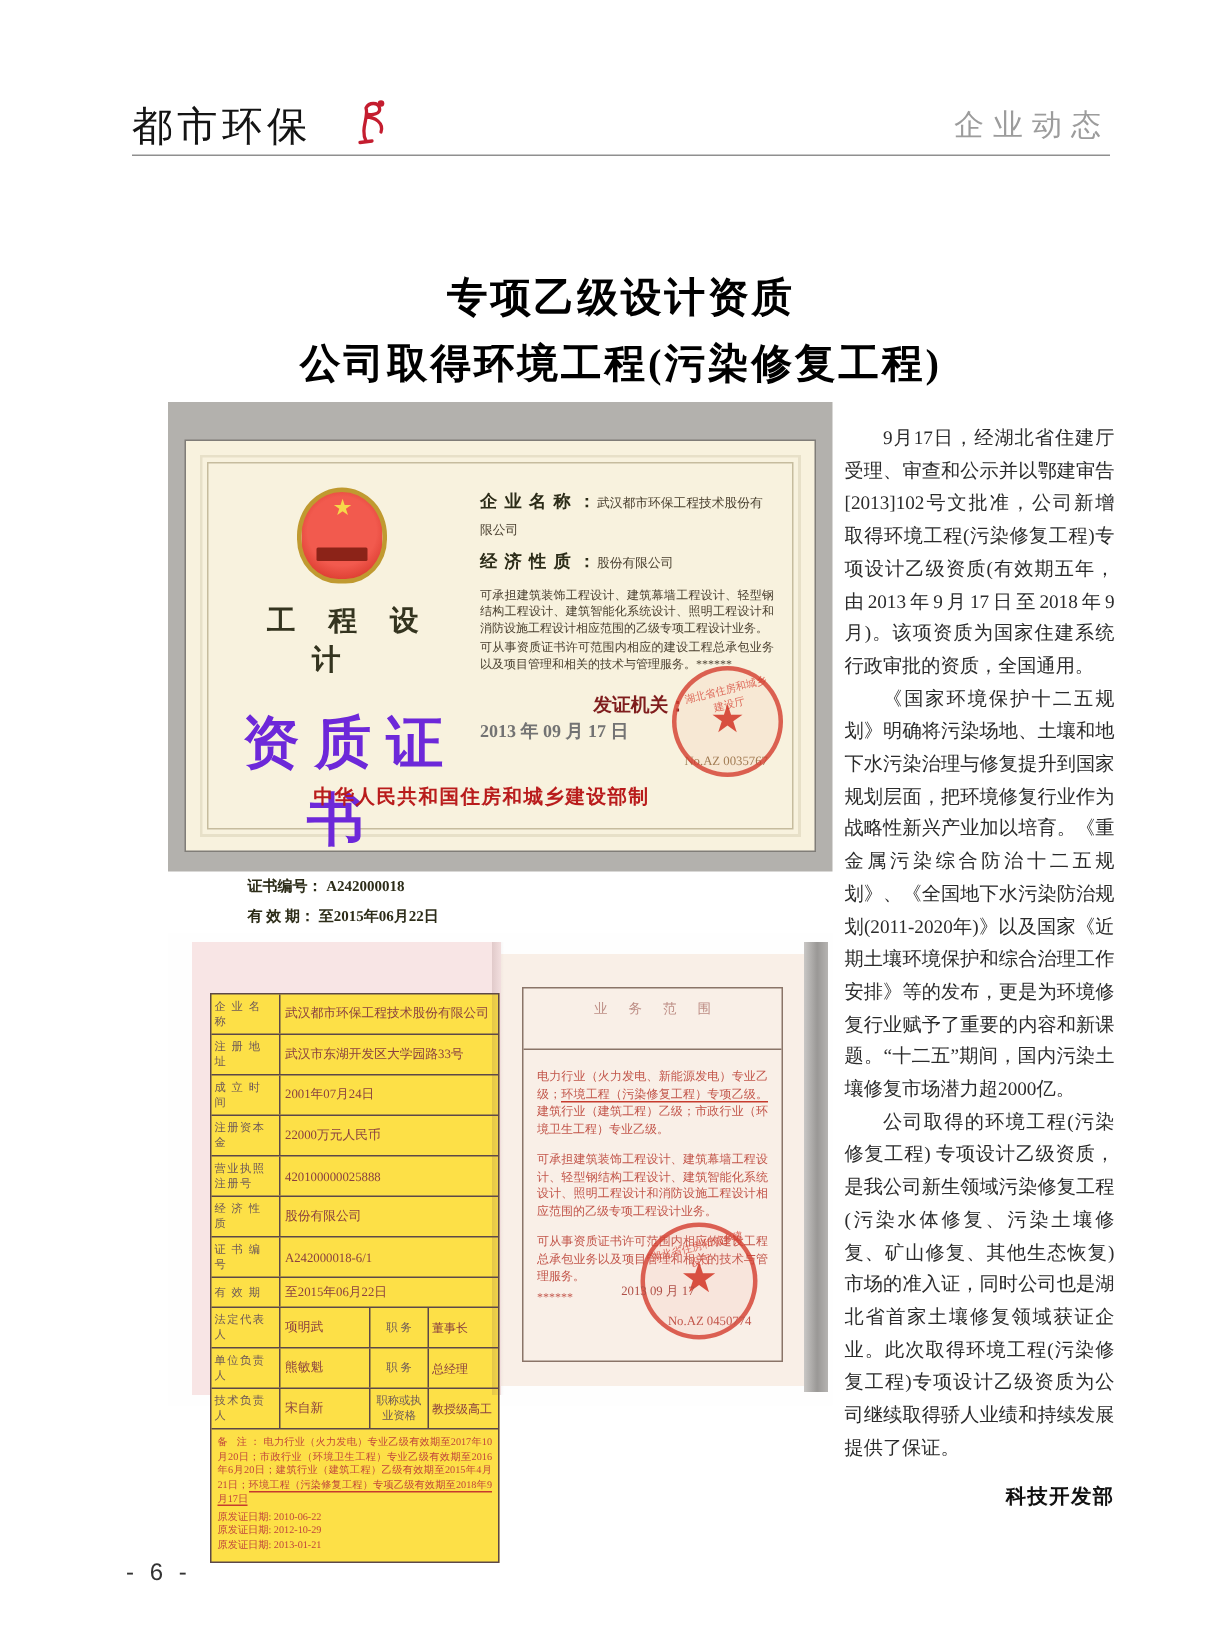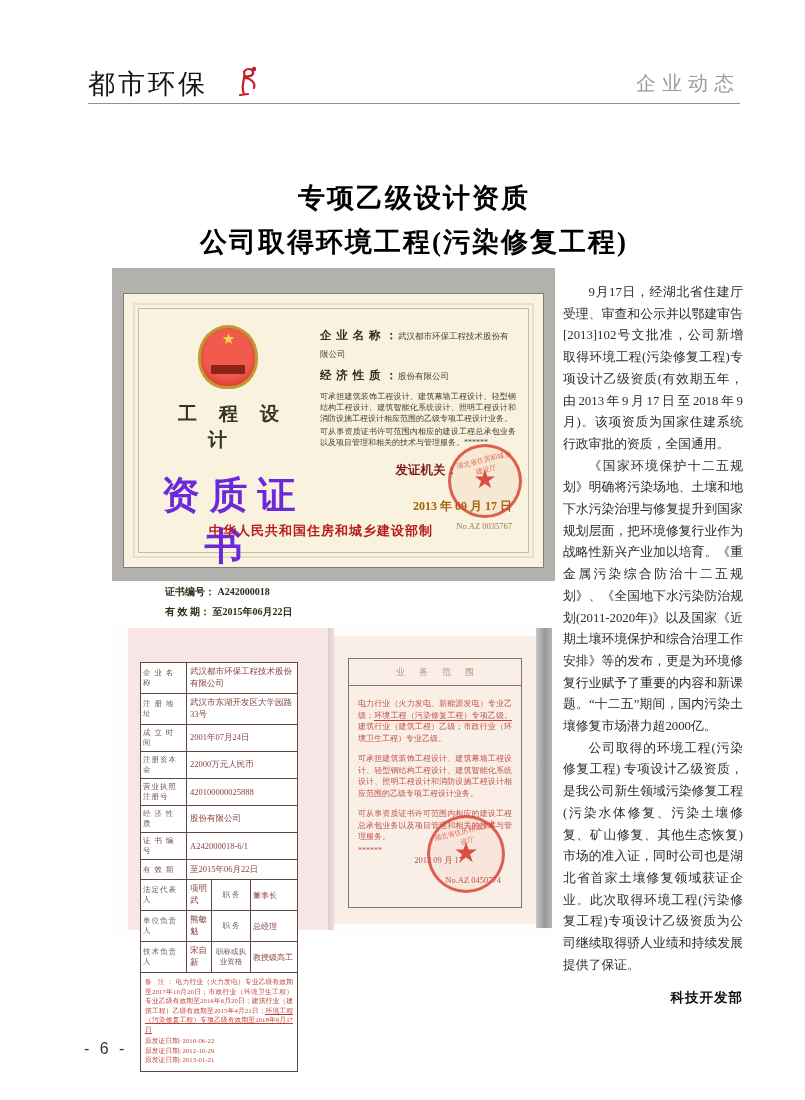--- a/index.html
+++ b/index.html
@@ -51,58 +51,58 @@
   .cert1-ministry { position:absolute; left:22px; bottom:12px; width:320px; font-size:13px;
                     font-weight:bold; color:#b91c1c; letter-spacing:1px; text-align:center; }
   .cert1-right { position:absolute; left:46%; top:0; width:54%; height:100%; padding:16px 12px 0 2px; }
   .f-row { margin-bottom:4px; }
   .f-label { font-size:11.5px; font-weight:bold; color:#2c2c18; letter-spacing:1px; }
   .f-value { font-size:8.5px; color:#4a4030; }
   .grade-text { font-size:8px; line-height:11px; color:#4a4030; text-align:justify; margin-top:1px; }
   .red-underline { border-bottom:1px solid #c63b2e; }
   .scope-par { margin-top:8px; font-size:8px; line-height:11px; color:#4a4030; text-align:justify; }
   .issuer-row { margin-top:14px; text-align:right; font-size:12.5px; font-weight:bold; color:#7f1d1d; padding-right:58px; }
-  .cert1-date { margin-top:19px; text-align:right; font-size:12px; font-weight:bold; color:#a16207; padding-right:4px; }
+  .cert1-date { margin-top:0; font-size:12px; font-weight:bold; color:#737373; padding-right:4px; }
   .cert1-no { margin-top:6px; text-align:right; font-size:8.5px; color:#9b7d52; padding-right:4px; }
   .seal { position:absolute; border:3px solid rgba(212,62,47,.8); border-radius:50%;
           background:rgba(242,120,104,.08); }
   .seal .s-star { position:absolute; left:50%; top:50%; transform:translate(-50%,-54%);
                   color:rgba(212,62,47,.9); }
   .seal .s-text { position:absolute; left:50%; top:8px; transform:translateX(-50%) rotate(-14deg);
                   width:90%; text-align:center; color:rgba(212,62,47,.75); font-size:7px; }
   .seal1 { right:6px; bottom:34px; width:74px; height:74px; }
   .seal1 .s-star { font-size:26px; }
 
   
   .photo2 { position:absolute; left:112px; top:622px; width:443px; height:315px; background:#fefefe; }
   .page-left { position:absolute; left:16px; top:6px; width:206px; height:302px; background:#f8e5e5; }
   .page-right { position:absolute; left:222px; top:14px; width:202px; height:288px; background:#f9efe7; }
   .page-edge { position:absolute; left:424px; top:6px; width:16px; height:300px;
                background:linear-gradient(to right,#c9c7c5,#9a9896 55%,#b5b3b1); }
   .fold { position:absolute; left:216px; top:6px; width:8px; height:302px;
           background:linear-gradient(to right, rgba(120,80,80,.18), rgba(120,80,80,0)); }
 
-  .c2-table { position:absolute; left:12px; top:34px; width:158px; border:1px solid #5c4848;
-              background:#ffffff; }
+  .c2-table { position:absolute; left:12px; top:34px; width:193px; border:1px solid #5c4848;
+              background:#fde047; }
   .c2-row { display:flex; border-bottom:1px solid #5c4848; min-height:20px; }
   .c2-row:last-child { border-bottom:none; }
   .c2-label { width:46px; padding:3px 2px; font-size:7.5px; letter-spacing:1px; color:#6d5858;
               border-right:1px solid #5c4848; display:flex; align-items:center; }
   .c2-value { flex:1; padding:3px 3px; font-size:8.5px; color:#8a4040; display:flex; align-items:center; }
   .c2-mid { width:40px; padding:3px 2px; font-size:7.5px; color:#6d5858; border-left:1px solid #5c4848;
             border-right:1px solid #5c4848; display:flex; align-items:center; justify-content:center; text-align:center; }
   .c2-right { width:46px; padding:3px 2px; font-size:8px; color:#8a4040; display:flex; align-items:center; }
   .c2-remarks { padding:4px 4px 6px; font-size:6.8px; line-height:9.5px; color:#c0463c; text-align:justify; }
   .c2-remarks .r-label { letter-spacing:2px; }
   .c2-dates { margin-top:2px; }
   .c2-dates div { line-height:9.5px; }
 
   .c2-box { position:absolute; left:14px; right:14px; top:22px; bottom:16px; border:1px solid #8a7468; }
   .c2-box-head { text-align:center; font-size:9px; letter-spacing:14px; text-indent:14px; color:#bd8d85;
-                 padding:7px 0 6px; border-bottom:1px solid #8a7468; }
+                 padding:7px 0 20px; border-bottom:1px solid #8a7468; }
   .c2-box-body { padding:12px 9px 0; font-size:8px; line-height:11.5px; color:#c2554a; text-align:justify; }
   .c2-box-body p { margin-bottom:9px; }
   .seal2 { right:16px; bottom:14px; width:78px; height:78px; }
   .seal2 .s-star { font-size:28px; }
   .c2-seal-date { position:absolute; right:58px; bottom:40px; font-size:8.5px; color:#b05048;text-align:right; }
   .c2-seal-no { position:absolute; right:20px; bottom:22px; font-size:8.5px; color:#c2554a; }
 
   
   .folio { position:absolute; left:84px; top:1040px; font-size:16px; color:#333; letter-spacing:3px;
            font-family:"Liberation Sans", sans-serif; }

